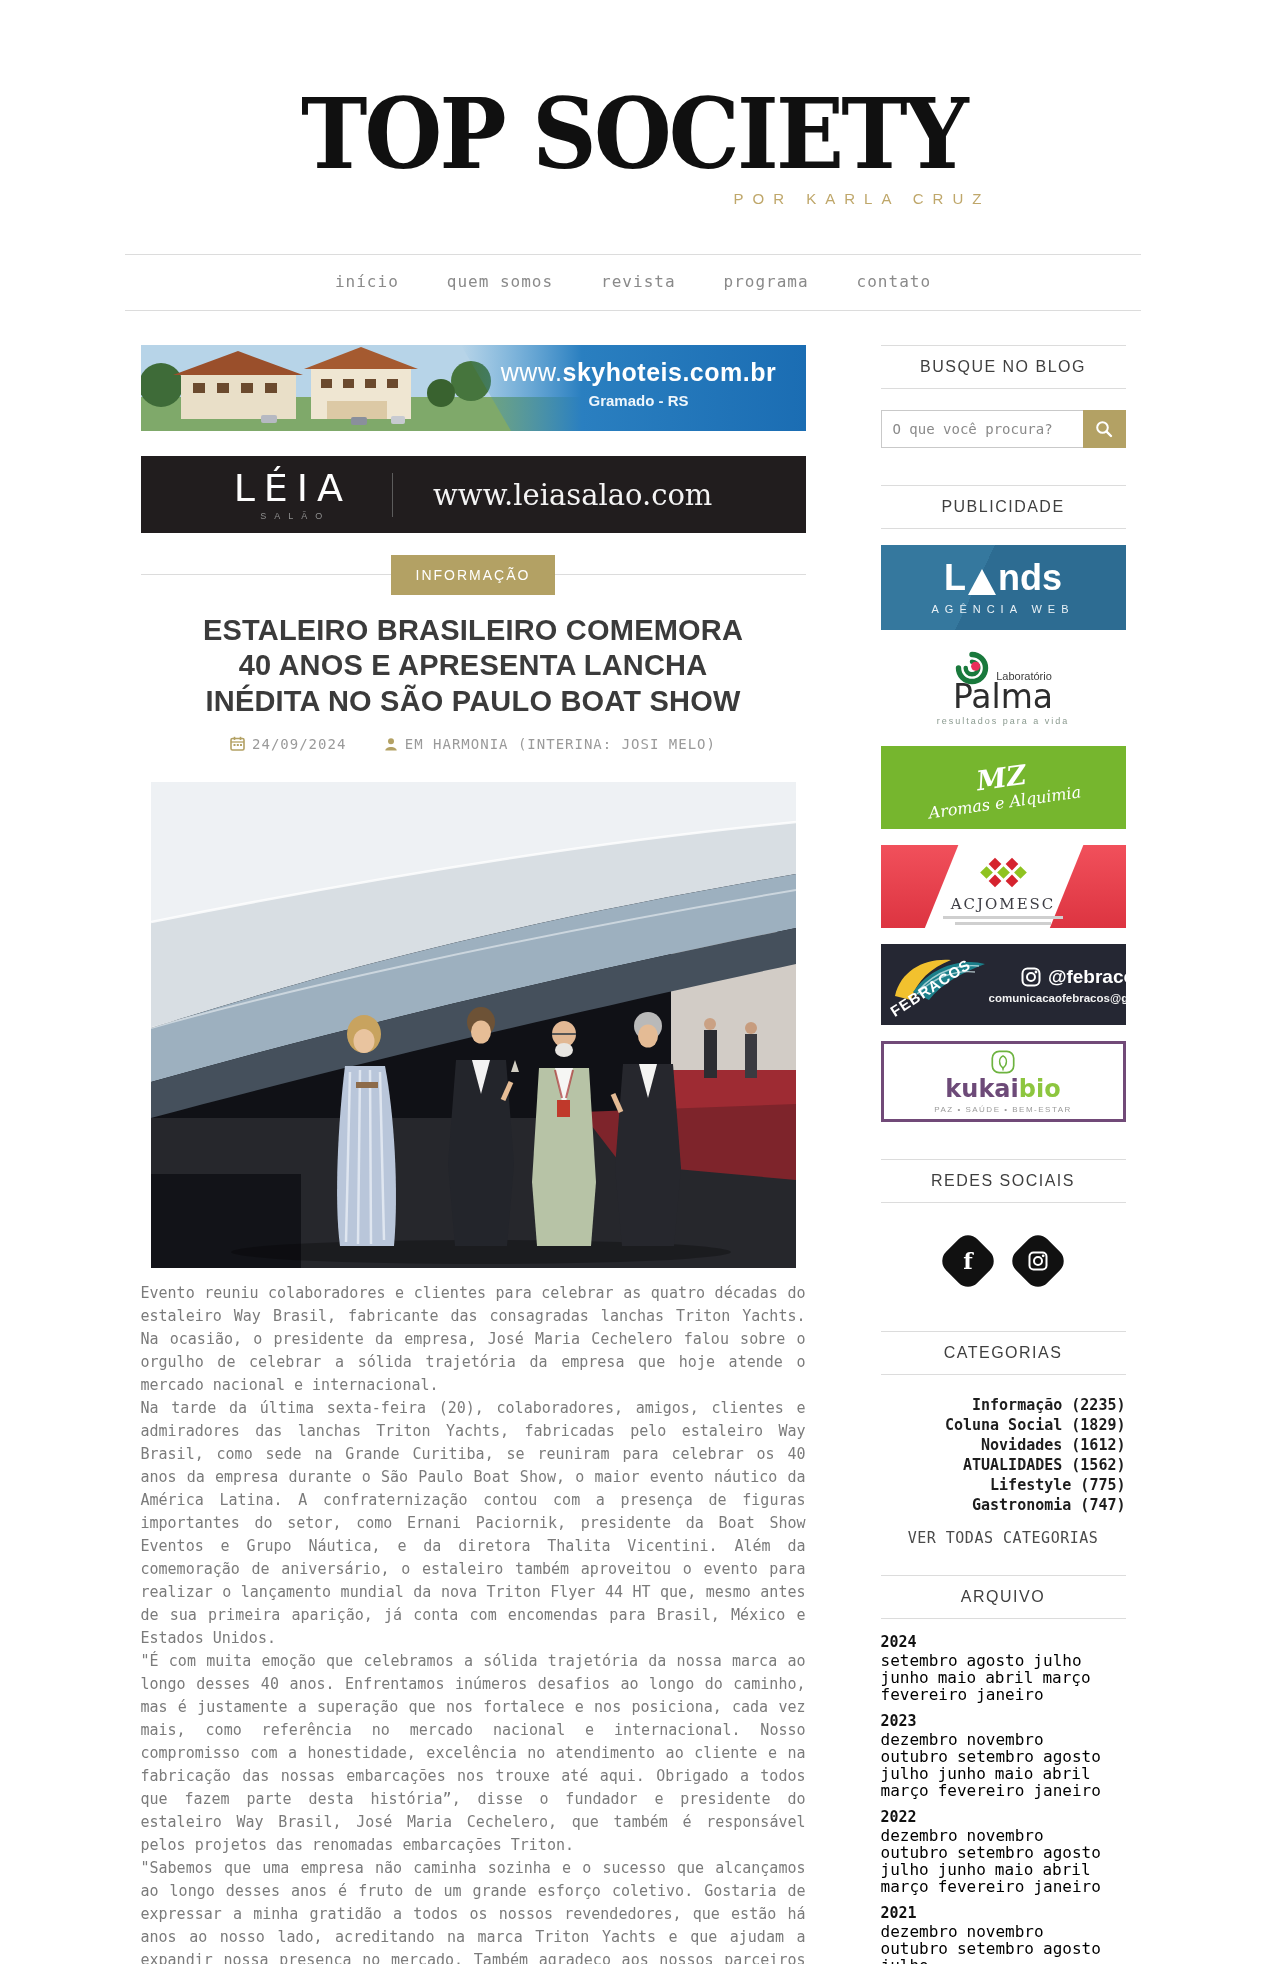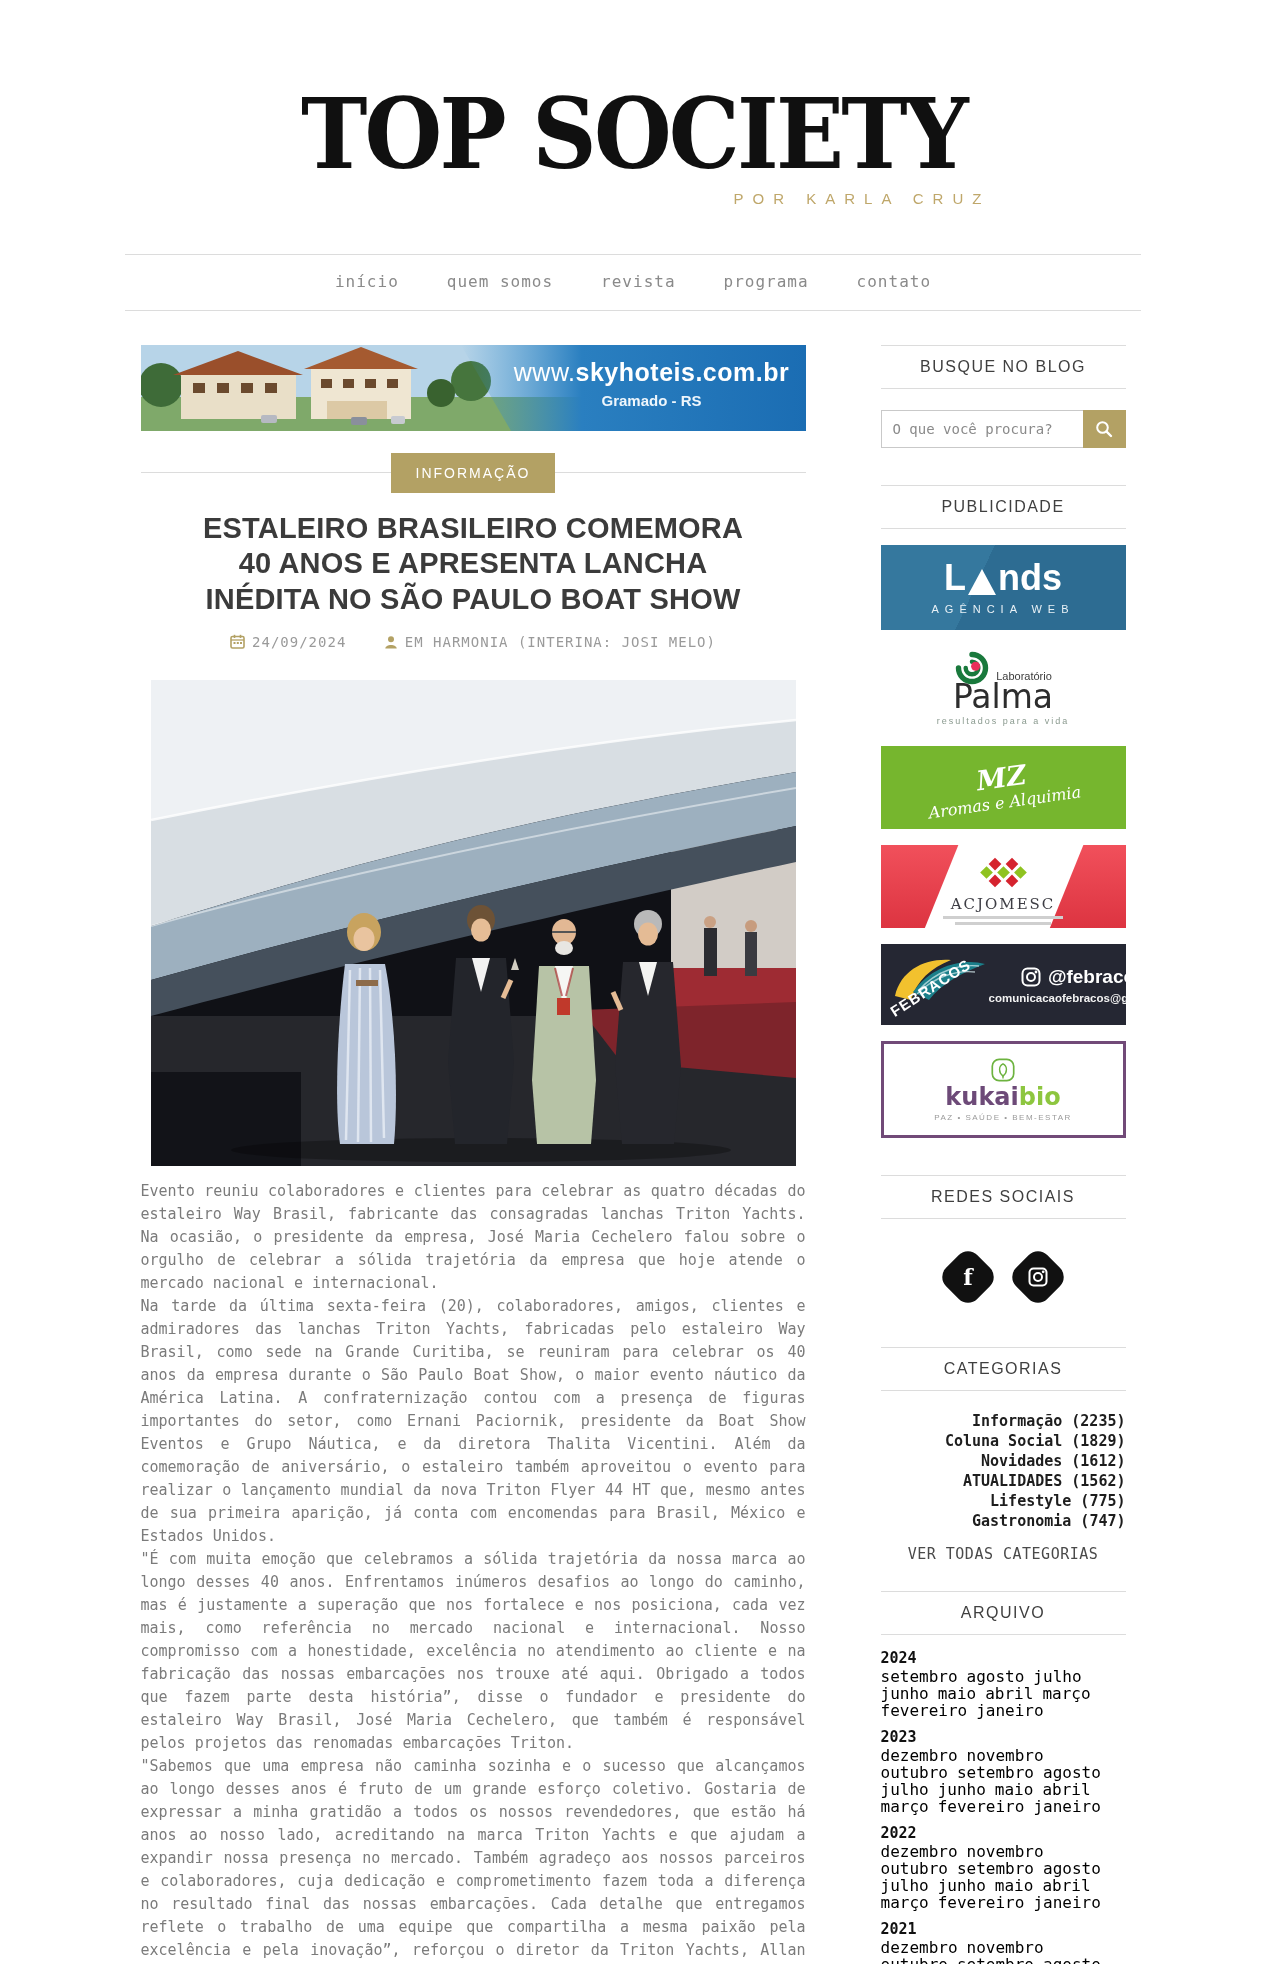--- a/index.html
+++ b/index.html
@@ -26,21 +26,21 @@
     margin:0 24px;letter-spacing:1px;display:inline-block;cursor:pointer;text-align:right;
   }
   
   .container{width:985px;margin:34px auto 0;display:flex;align-items:flex-start;}
   .main-col{width:665px;}
   .side-col{width:245px;margin-left:75px;}
   
   .banner{position:relative;width:665px;overflow:hidden;cursor:pointer;}
   .banner-sky{height:86px;}
   .banner-sky svg{position:absolute;inset:0;}
-  .sky-text{position:absolute;right:4px;top:13px;width:300px;text-align:center;color:#fff;}
+  .sky-text{position:absolute;right:17px;top:13px;width:300px;text-align:center;color:#fff;}
   .sky-url{font-size:25px;letter-spacing:.5px;}
   .sky-url b{font-weight:bold;}
   .sky-sub{font-size:15px;font-weight:bold;color:#eef6fc;margin-top:5px;}
   .banner-leia{
     height:77px;margin-top:25px;background:#211d1e;display:flex;align-items:center;justify-content:center;
   }
   .leia-logo-block{text-align:center;}
   .leia-word{font-family:"DejaVu Sans",sans-serif;font-size:38px;letter-spacing:9px;color:#fdfdfd;line-height:1;}
   .leia-sub{font-size:9px;letter-spacing:8px;color:#8f8f8f;margin-top:4px;padding-left:5px;}
   .leia-divider{width:1px;height:44px;background:#5c5c5c;margin:0 40px;}
@@ -120,21 +120,21 @@
   .acj-fineline{width:120px;height:3px;background:#cfcfcf;margin:3px auto 0;}
   .acj-fineline.short{width:96px;}
   
   .ad-feb{height:81px;background:#252733;display:flex;align-items:center;}
   .feb-logo{flex:0 0 108px;height:81px;position:relative;}
   .feb-right{flex:1;color:#fff;text-align:center;padding-right:6px;}
   .feb-handle-row{display:flex;align-items:center;justify-content:center;}
   .feb-handle{font-size:19px;font-weight:bold;margin-left:7px;}
   .feb-email{font-size:11.5px;font-weight:bold;margin-top:4px;color:#f2f2f2;}
   
-  .ad-kukai{height:97px;background:#fff;border:3px solid #714a78;box-sizing:border-box;
+  .ad-kukai{height:81px;background:#fff;border:3px solid #714a78;box-sizing:border-box;
     display:flex;flex-direction:column;align-items:center;justify-content:center;}
   .kukai-name{font-size:24px;font-weight:bold;line-height:1;margin-top:2px;font-family:"DejaVu Sans",sans-serif;}
   .kukai-a{color:#6d4a78;}
   .kukai-b{color:#8dc63f;}
   .kukai-tag{font-size:8px;letter-spacing:1.5px;color:#9a9a9a;margin-top:4px;}
   
   .social-row{text-align:center;margin:36px 0 44px;}
   .social-icon{
     display:inline-block;width:44px;height:44px;background:#111;border-radius:13px;
     transform:rotate(45deg);margin:0 11px;cursor:pointer;position:relative;
@@ -205,20 +205,28 @@
         <rect x="210" y="72" width="16" height="8" rx="2" fill="#8a8f9c"></rect>
         <rect x="250" y="71" width="14" height="8" rx="2" fill="#c7cad1"></rect>
         <polygon points="320,0 665,0 665,86 370,86" fill="url(#skyblue)"></polygon>
       </svg>
       <div class="sky-text">
         <div class="sky-url"><span>www.</span><b>skyhoteis</b><b>.com.br</b></div>
         <div class="sky-sub">Gramado - RS</div>
       </div>
     </div>
 
+    <div class="banner banner-leia">
+      <div class="leia-logo-block">
+        <div class="leia-word">LÉIA</div>
+        <div class="leia-sub">SALÃO</div>
+      </div>
+      <div class="leia-divider"></div>
+      <div class="leia-url">www.leiasalao.com</div>
+    </div>
 
     <div class="badge-row">
       <span class="cat-badge">INFORMAÇÃO</span>
     </div>
 
     <h2 class="article-title">ESTALEIRO BRASILEIRO COMEMORA 40 ANOS E APRESENTA LANCHA INÉDITA NO SÃO PAULO BOAT SHOW</h2>
 
     <div class="meta-row">
       <span class="meta-item"><svg width="15" height="15" viewBox="0 0 15 15">
             <rect x="1" y="2.5" width="13" height="11.5" rx="1.5" fill="none" stroke="#b3a164" stroke-width="1.6"></rect>

